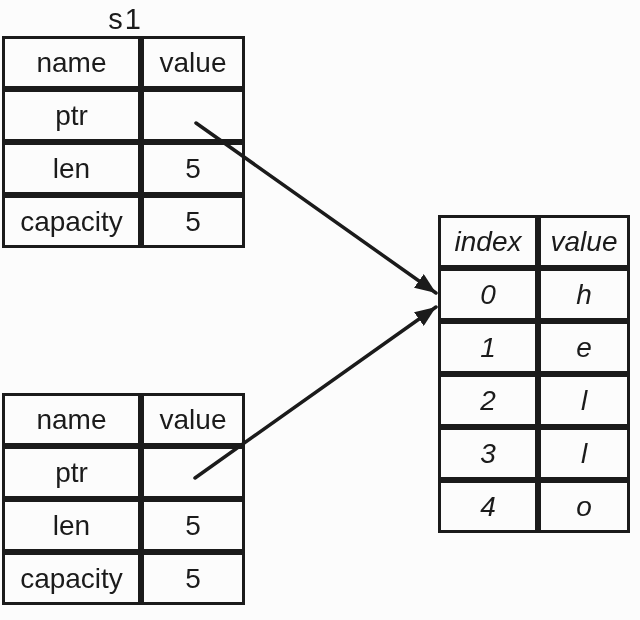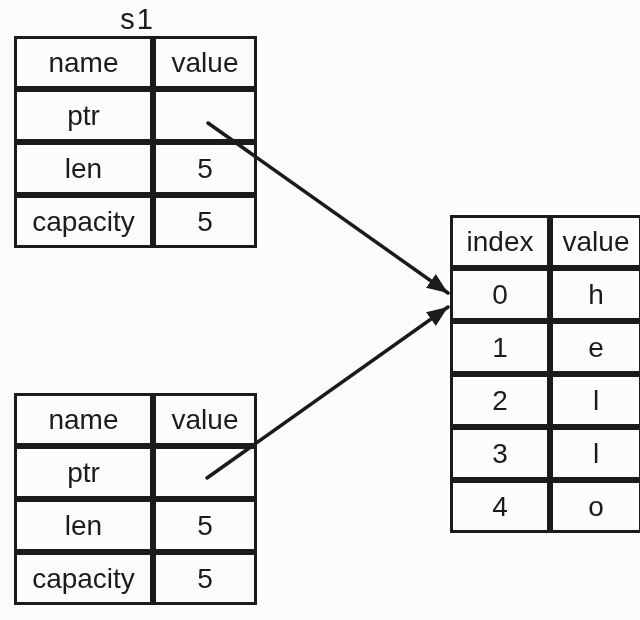--- a/index.html
+++ b/index.html
@@ -9,38 +9,38 @@
   * { margin: 0; padding: 0; box-sizing: border-box; }
   html, body {
     width: 640px; height: 620px;
     background: var(--background);
     font-family: "Liberation Sans", sans-serif;
     color: var(--ink);
     overflow: hidden;
   }
   .canvas {
     position: relative;
-    width: 556px; height: 620px; margin-left: 12px;
+    width: 556px; height: 620px;
   }
   .tbl-title {
     position: absolute;
     text-align: center;
     font-size: 29px;
     letter-spacing: 2px;
     color: var(--ink);
     line-height: 32px;
   }
   .tbl {
     position: absolute;
     display: grid;
     gap: 0;
     grid-auto-rows: 53px;
   }
   .stack-cols { grid-template-columns: 139px 104px; }
-  .heap-cols  { grid-template-columns: 100px 92px; }
+  .heap-cols  { grid-template-columns: 100px 92px; font-style: italic; }
   .cell {
     border: 3px solid var(--ink);
     background: var(--background);
     display: flex;
     align-items: center;
     justify-content: center;
     font-size: 28px;
     line-height: 1;
     overflow: hidden;
     white-space: nowrap;

